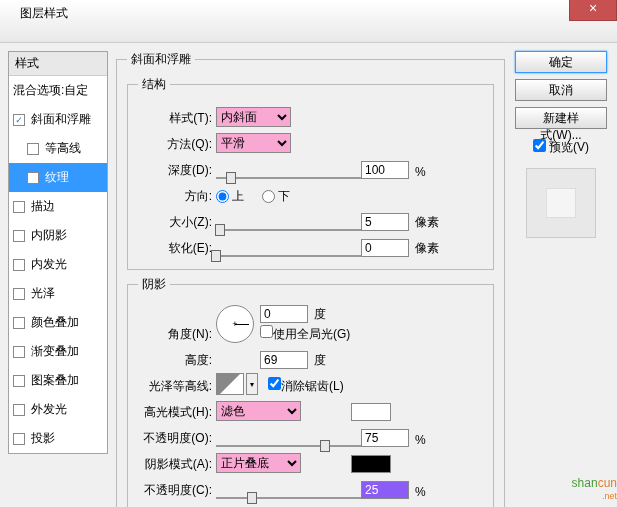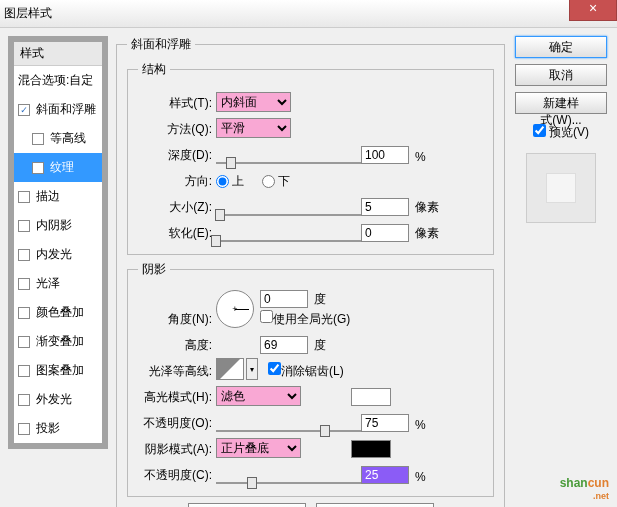--- a/index.html
+++ b/index.html
@@ -1,21 +1,21 @@
 <!DOCTYPE html>
 <html><head>
 <meta charset="utf-8">
 <style>
 *{box-sizing:border-box;margin:0;padding:0;font-family:"Microsoft YaHei","SimSun",sans-serif;font-size:12px}
 body{background:#f0f0f0;width:617px;height:507px;position:relative;overflow:hidden}
-.titlebar{height:28px;background:linear-gradient(#fff,#e8e8e8);border-bottom:1px solid #ccc;padding:5px 4px;position:relative}
+.titlebar{height:43px;background:linear-gradient(#fff,#e8e8e8);border-bottom:1px solid #ccc;padding:5px 20px;position:relative}
 .closebtn{position:absolute;right:0;top:-1px;width:48px;height:22px;background:#c75050;color:#fff;text-align:center;line-height:18px;font-size:14px;border:1px solid #a04040;border-top:none}
 .main{display:flex;padding:8px;gap:8px;height:478px}
 .leftpane{width:100px;flex-shrink:0}
-.stylelist{border:6px solid #a3a3a3;background:#fff}
+.stylelist{border:1px solid #a3a3a3;background:#fff}
 .stylelist .hdr{background:#e8e8e8;padding:3px 6px;border-bottom:1px solid #ccc}
 .stylelist .item{padding:6px 4px;display:flex;align-items:center;gap:3px;cursor:pointer}
 .stylelist .item.sel{background:#3399ff;color:#fff}
 .stylelist .sub{padding-left:18px}
 .centerpane{flex:1}
 fieldset{border:1px solid #bbb;padding:8px 10px;margin-bottom:6px}
 fieldset legend{padding:0 4px}
 .row{display:flex;align-items:flex-end;margin:4px 0;min-height:22px}
 .lbl{width:78px;text-align:right;padding-right:4px}
 select{width:75px;height:20px;border:1px solid #888;background:#f9a8d4}
@@ -37,21 +37,21 @@
 .swatch.white{background:#fff}
 .swatch.black{background:#000}
 .btns{display:flex;gap:10px;justify-content:center;margin-top:6px}
 button{padding:2px 22px;height:22px;border:1px solid #888;background:linear-gradient(#fff,#e0e0e0);cursor:pointer}
 .rightpane{width:96px;flex-shrink:0;display:flex;flex-direction:column;gap:6px;align-items:center}
 .rightpane button{width:92px}
 .rightpane button.focus{border:1px solid #3399ff;box-shadow:0 0 2px #3399ff}
 .prevlbl{display:flex;align-items:flex-start;gap:3px;margin-top:4px}
 .preview{width:70px;height:70px;border:1px solid #ccc;background:#e8e8e8;margin-top:6px;display:flex;align-items:center;justify-content:center}
 .preview-in{width:30px;height:30px;background:#f5f5f5;border:1px solid #ddd}
-.logo{position:absolute;right:8px;bottom:6px;font-weight:bold;font-size:16px}
+.logo{position:absolute;right:0;bottom:6px;font-weight:normal;font-size:16px}
 .logo .g{color:#4a9b3a}.logo .o{color:#e08030}
 .checkbox{width:12px;height:12px;border:1px solid #888;background:#fff;display:inline-flex;align-items:center;justify-content:center;font-size:9px;margin-right:3px}
 .checkbox.ck::after{content:"✓";color:#3070c0}
 </style>
 </head>
 <body>
 
 <div class="titlebar">
   <span>图层样式</span>
   <div class="closebtn">×</div>

